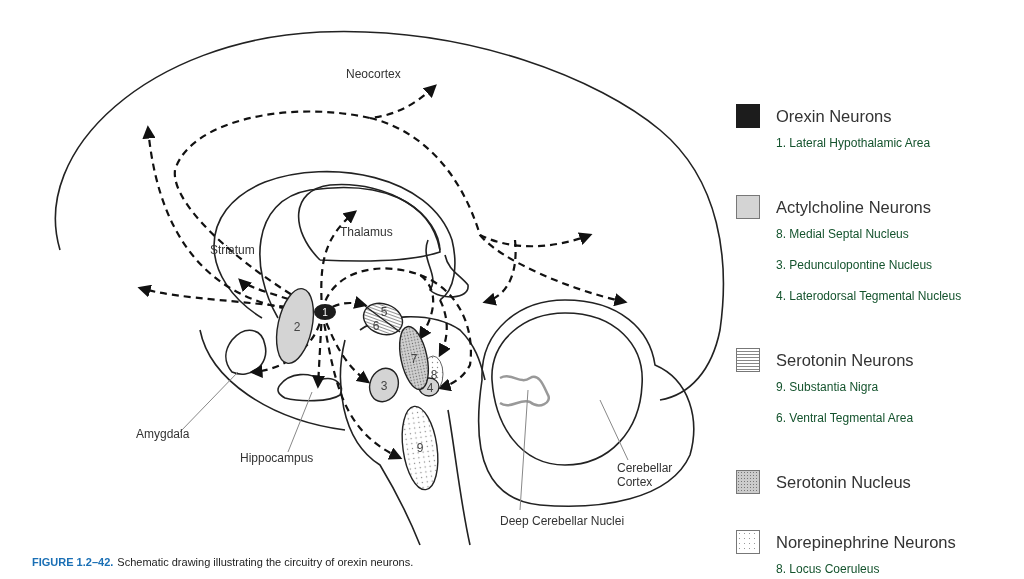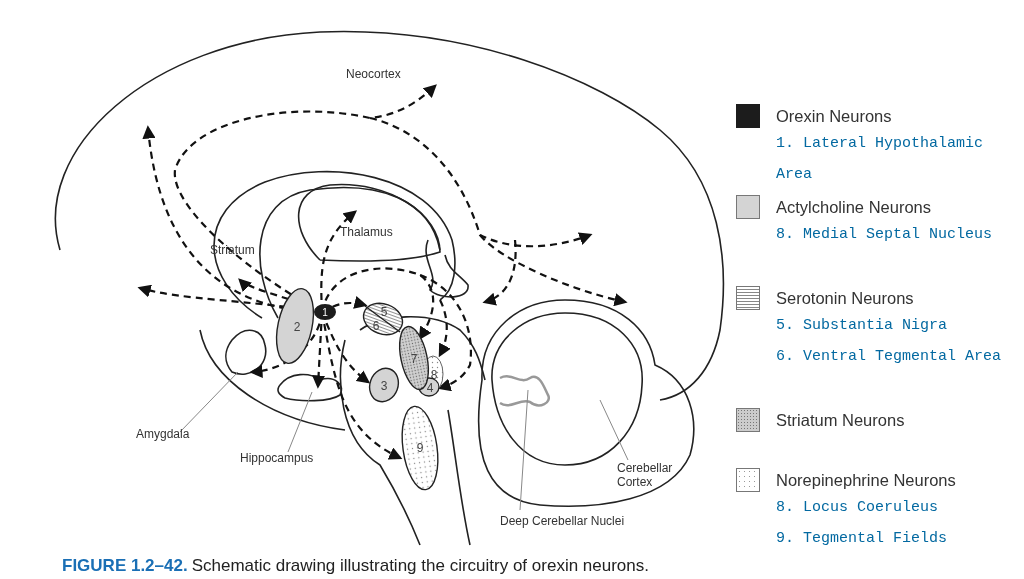--- a/index.html
+++ b/index.html
@@ -7,28 +7,28 @@
   #figure { position:absolute; left:0; top:0; width:1024px; height:579px; }
   .lbl { font-family:"Liberation Sans", sans-serif; font-size:12px; fill:#333; }
   .num { font-family:"Liberation Sans", sans-serif; font-size:12px; fill:#444; text-anchor:middle; }
   .solid { fill:none; stroke:#222; stroke-width:1.6; }
   .dash { fill:none; stroke:#111; stroke-width:2.2; stroke-dasharray:7 5; }
   .leader { fill:none; stroke:#888; stroke-width:1; }
   .legend { position:absolute; left:736px; top:68px; width:285px; }
   .lg-row { display:flex; align-items:center; height:24px; }
   .lg-swatch { width:24px; height:24px; box-sizing:border-box; border:1.5px solid #777; margin-right:16px; flex:none; }
   .lg-title { font-size:16.5px; color:#333; }
-  .lg-item { font-size:15px; color:#0369a1; padding-left:40px; height:31px; line-height:31px;font-family:Liberation Mono, monospace; }
+  .lg-item { font-size:12px; color:#14532d; padding-left:40px; height:31px; line-height:31px; }
   .lg-group { margin-bottom:2px;margin-top:36px; }
   .sw-orexin { background:#1c1c1c; border-color:#1c1c1c; }
   .sw-ach { background:#d4d4d4; }
   .sw-dopa { background:repeating-linear-gradient(to bottom,#fff 0,#fff 2px,#888 2px,#888 3px); }
   .sw-sero { background-color:#ccc; background-image:radial-gradient(#777 0.8px, transparent 1px); background-size:3px 3px; }
   .sw-norep { background-color:#fff; background-image:radial-gradient(#999 0.8px, transparent 1px); background-size:5px 5px; }
-  .caption { position:absolute; left:62px; top:556px; font-size:17px; color:#222; white-space:nowrap;text-align:right; }
+  .caption { position:absolute; left:32px; top:556px; font-size:11px; color:#222; white-space:nowrap;text-align:right; }
   .caption .fig { color:#1a6fb5; font-weight:bold; margin-right:4px; }
 </style>
 </head>
 <body>
 
 <svg id="figure" viewBox="0 0 1024 579" xmlns="http://www.w3.org/2000/svg">
   <defs>
     <pattern id="p-hlines" width="4" height="3" patternUnits="userSpaceOnUse">
       <rect width="4" height="3" fill="#fff"></rect>
         <line x1="0" y1="0.5" x2="4" y2="0.5" stroke="#777" stroke-width="0.8"></line>
@@ -142,33 +142,35 @@
       <span class="lg-title">Orexin Neurons</span>
     </div>
     <div class="lg-item">1.  Lateral Hypothalamic Area</div>
   </div>
   <div class="lg-group">
     <div class="lg-row">
       <span class="lg-swatch sw-ach"></span>
       <span class="lg-title">Actylcholine Neurons</span>
     </div>
     <div class="lg-item">8.  Medial Septal Nucleus</div>
+    <div class="lg-item">3.  Pedunculopontine Nucleus</div>
+    <div class="lg-item">4.  Laterodorsal Tegmental Nucleus</div>
   </div>
   <div class="lg-group">
     <div class="lg-row">
       <span class="lg-swatch sw-dopa"></span>
       <span class="lg-title">Serotonin Neurons</span>
     </div>
-    <div class="lg-item">5.  Substantia Nigra</div>
+    <div class="lg-item">9.  Substantia Nigra</div>
     <div class="lg-item">6.  Ventral Tegmental Area</div>
   </div>
   <div class="lg-group">
     <div class="lg-row">
       <span class="lg-swatch sw-sero"></span>
-      <span class="lg-title">Striatum Neurons</span>
+      <span class="lg-title">Serotonin Nucleus</span>
     </div>
   </div>
   <div class="lg-group">
     <div class="lg-row">
       <span class="lg-swatch sw-norep"></span>
       <span class="lg-title">Norepinephrine Neurons</span>
     </div>
     <div class="lg-item">8.  Locus Coeruleus</div>
     <div class="lg-item">9.  Tegmental Fields</div>
   </div>

